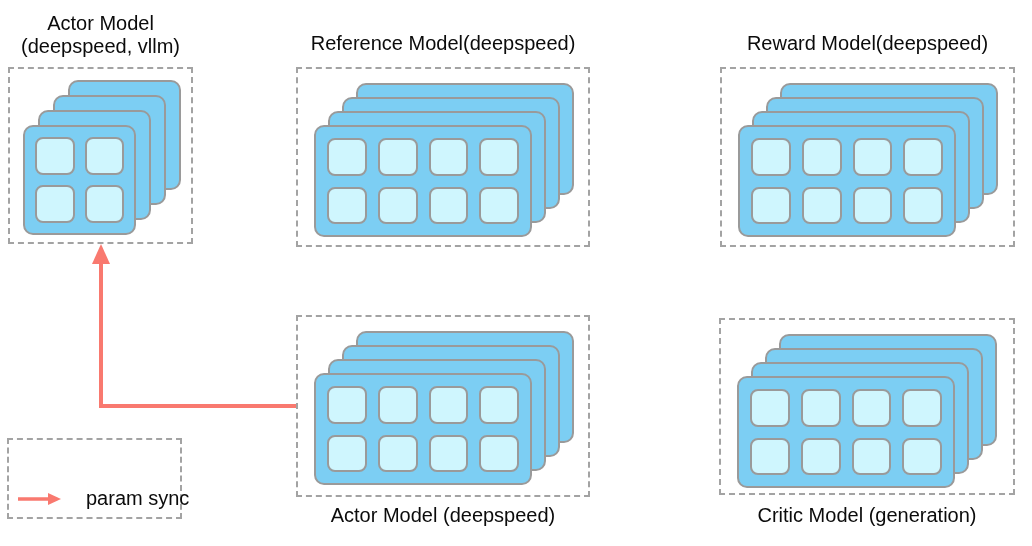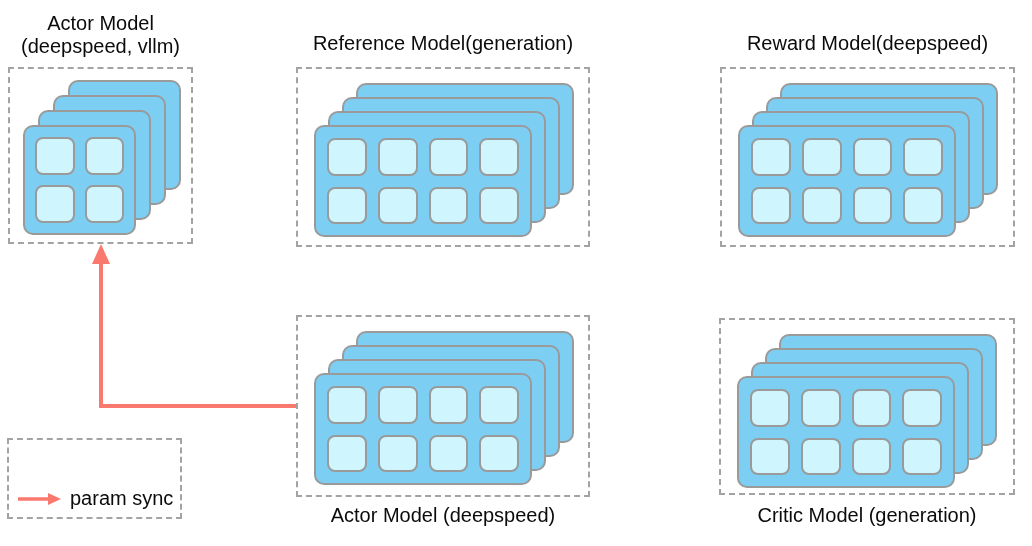--- a/index.html
+++ b/index.html
@@ -30,21 +30,21 @@
   .card-front.card-wide  { display:grid; padding:11px; gap:11px; }
   .cell {
     background:var(--cell_fill,#cff6fe);
     border:2px solid var(--card_border,#9a9a9a);
     border-radius:8px;
   }
   .legend {
     position:absolute; box-sizing:border-box;
     border:2px dashed var(--box_border,#a3a3a3);
   }
-  .legend-row { position:absolute; top:47px; left:8px; display:flex; align-items:center; gap:7px; }
+  .legend-row { position:absolute; top:47px; left:8px; display:flex; align-items:center; gap:23px; }
   .legend-label { font-size:20px; color:var(--text,#0b0b0b); white-space:nowrap; }
 </style>
 </head>
 <body>
 
 <div class="canvas">
 
   <svg class="edge-layer" viewBox="0 0 1032 546">
     <polyline points="296,406 101,406 101,258" fill="none" style="stroke:var(--arrow,#f9796f)" stroke-width="4" stroke-linejoin="miter"></polyline>
     <polygon points="101,244 92,264 110,264" style="fill:var(--arrow,#f9796f)"></polygon>
@@ -64,21 +64,21 @@
             <div class="cell"></div>
             <div class="cell"></div>
             <div class="cell"></div>
             <div class="cell"></div>
           </div>
         </div>
     </div>
   </div>
 
   <div class="node" style="left:296px; top:30px; width:294px; height:217px;">
-    <div class="node-title" style="top:2px;">Reference Model(generation)</div>
+    <div class="node-title" style="top:2px;">Reference Model(deepspeed)</div>
     <div class="node-box" style="left:0; top:37px; width:294px; height:180px;">
       <div class="stack">
           <div class="card card-wide" style="left: 58px; top: 14px;"></div>
           <div class="card card-wide" style="left: 44px; top: 28px;"></div>
           <div class="card card-wide" style="left: 30px; top: 42px;"></div>
           <div class="card card-wide card-front" style="left: 16px; top: 56px; grid-template-columns: repeat(4, 1fr);">
             <div class="cell"></div>
             <div class="cell"></div>
             <div class="cell"></div>
             <div class="cell"></div>

